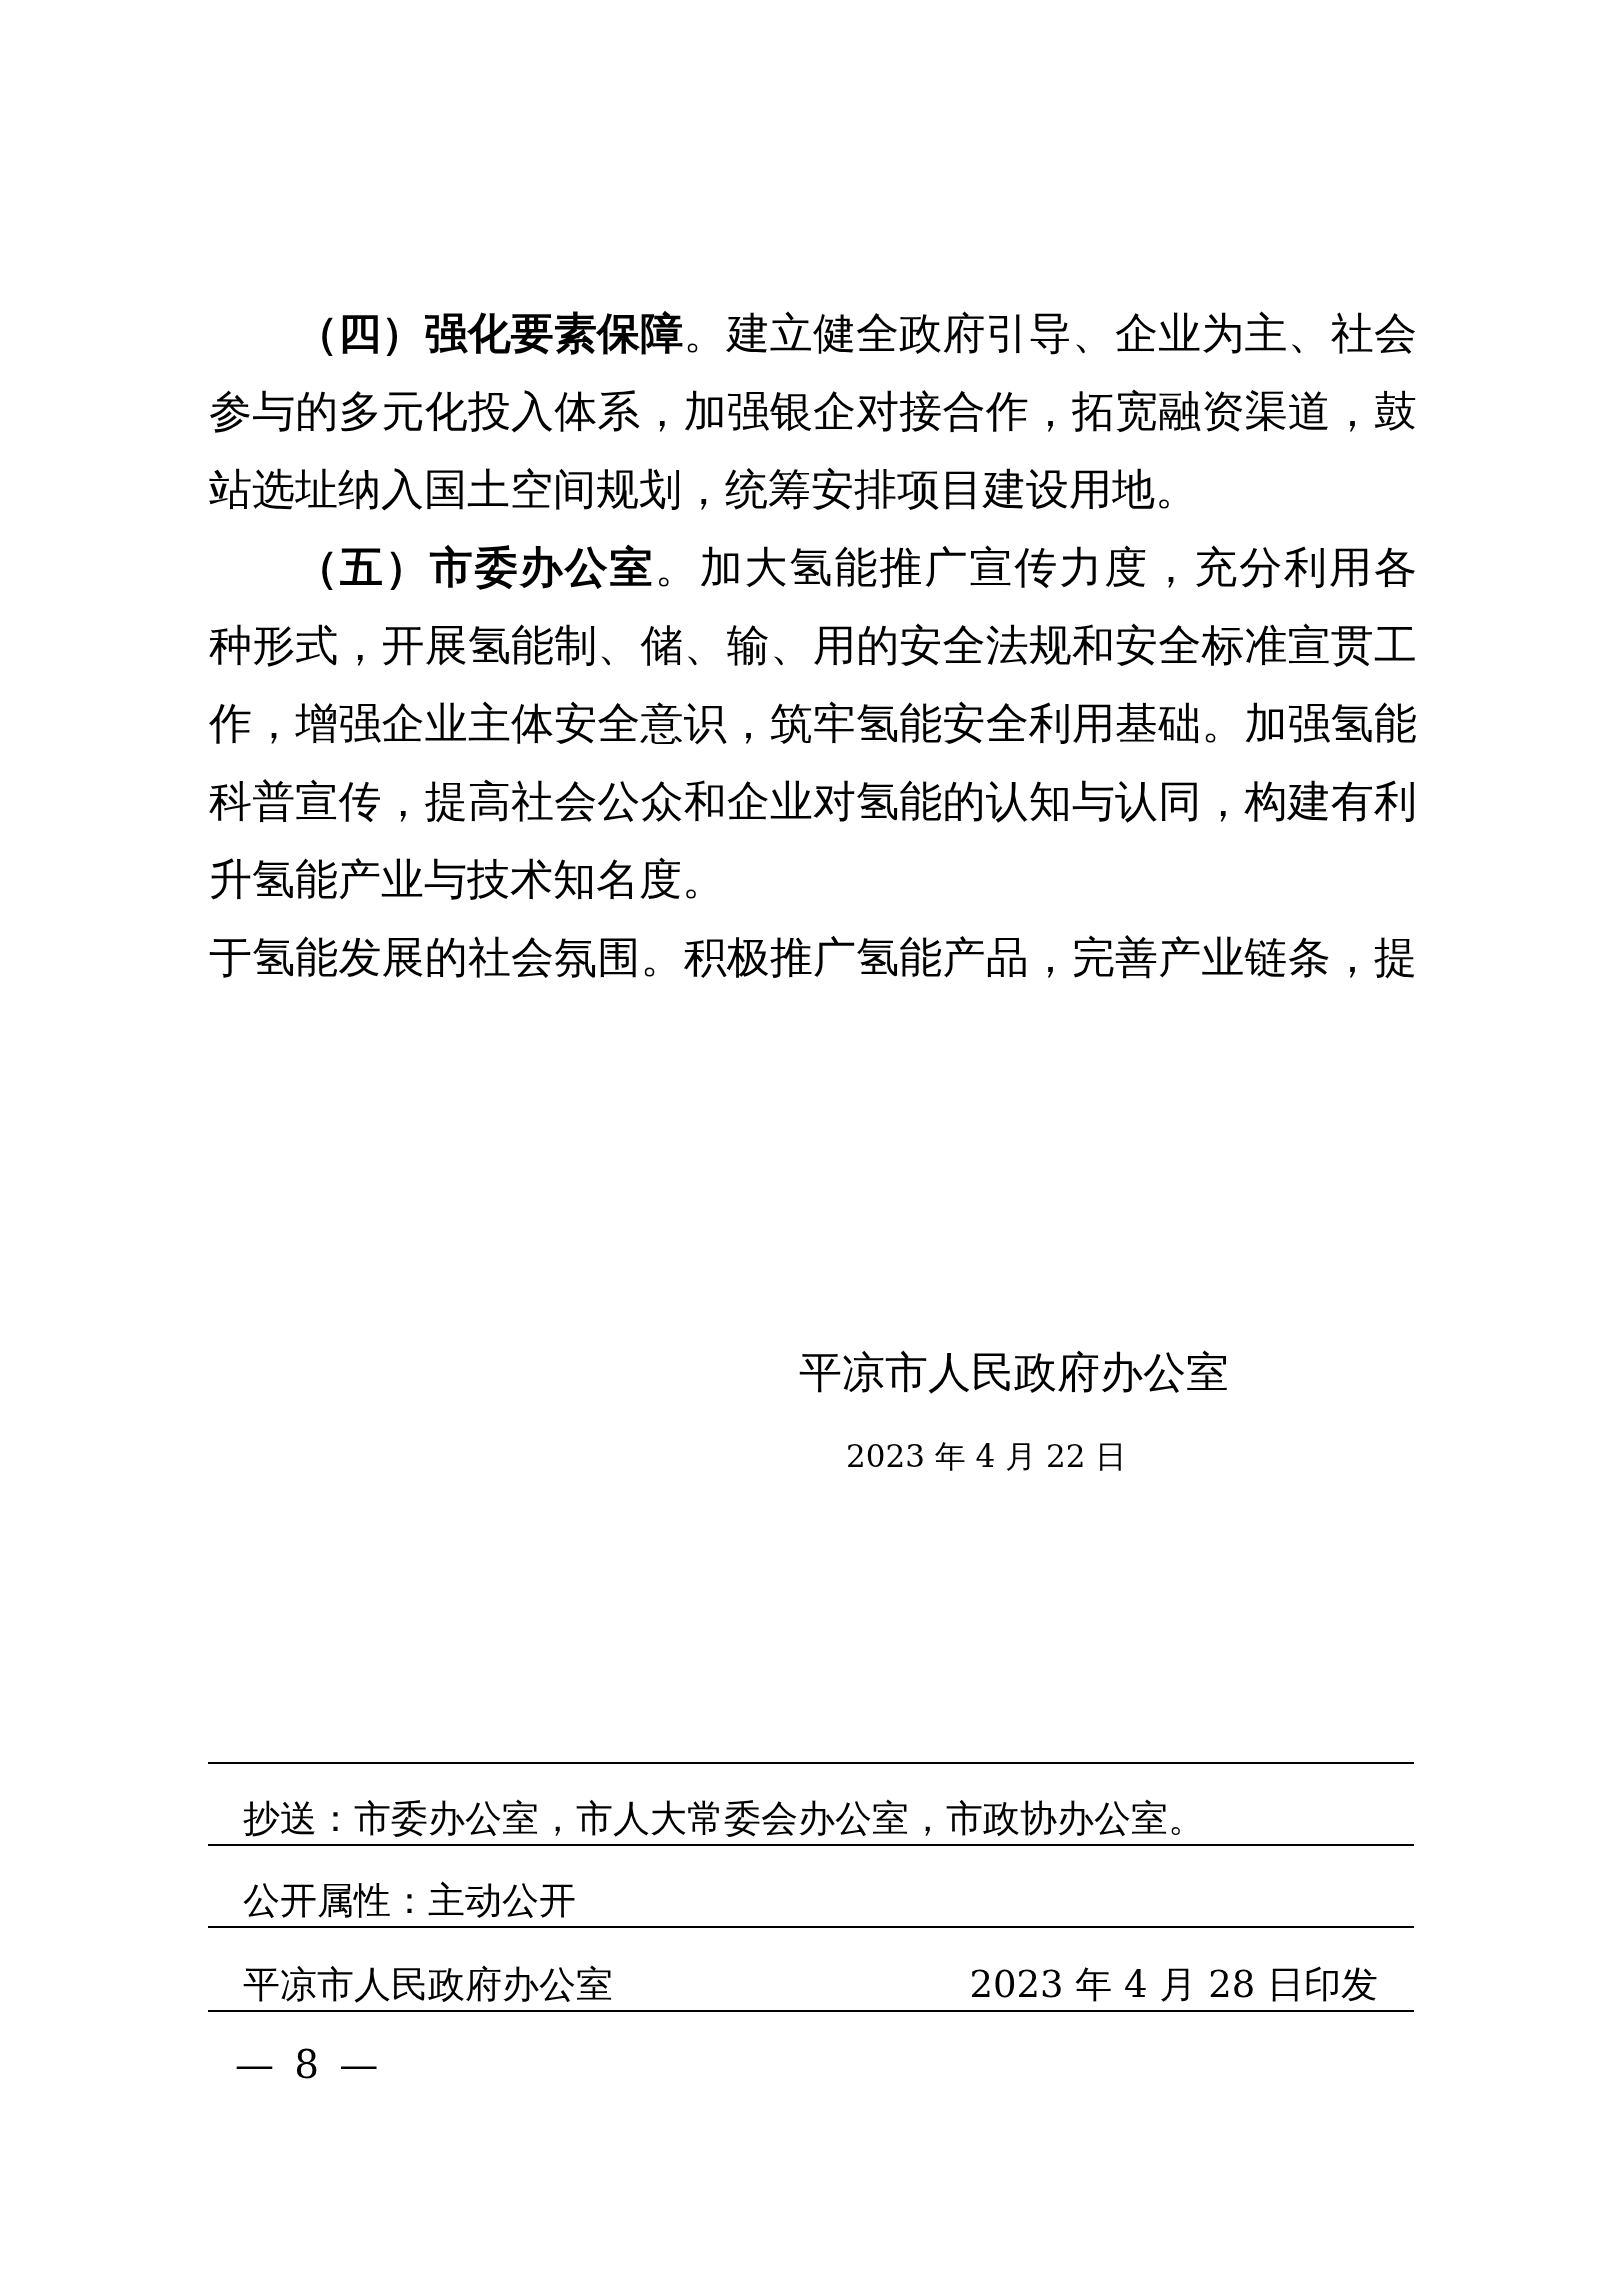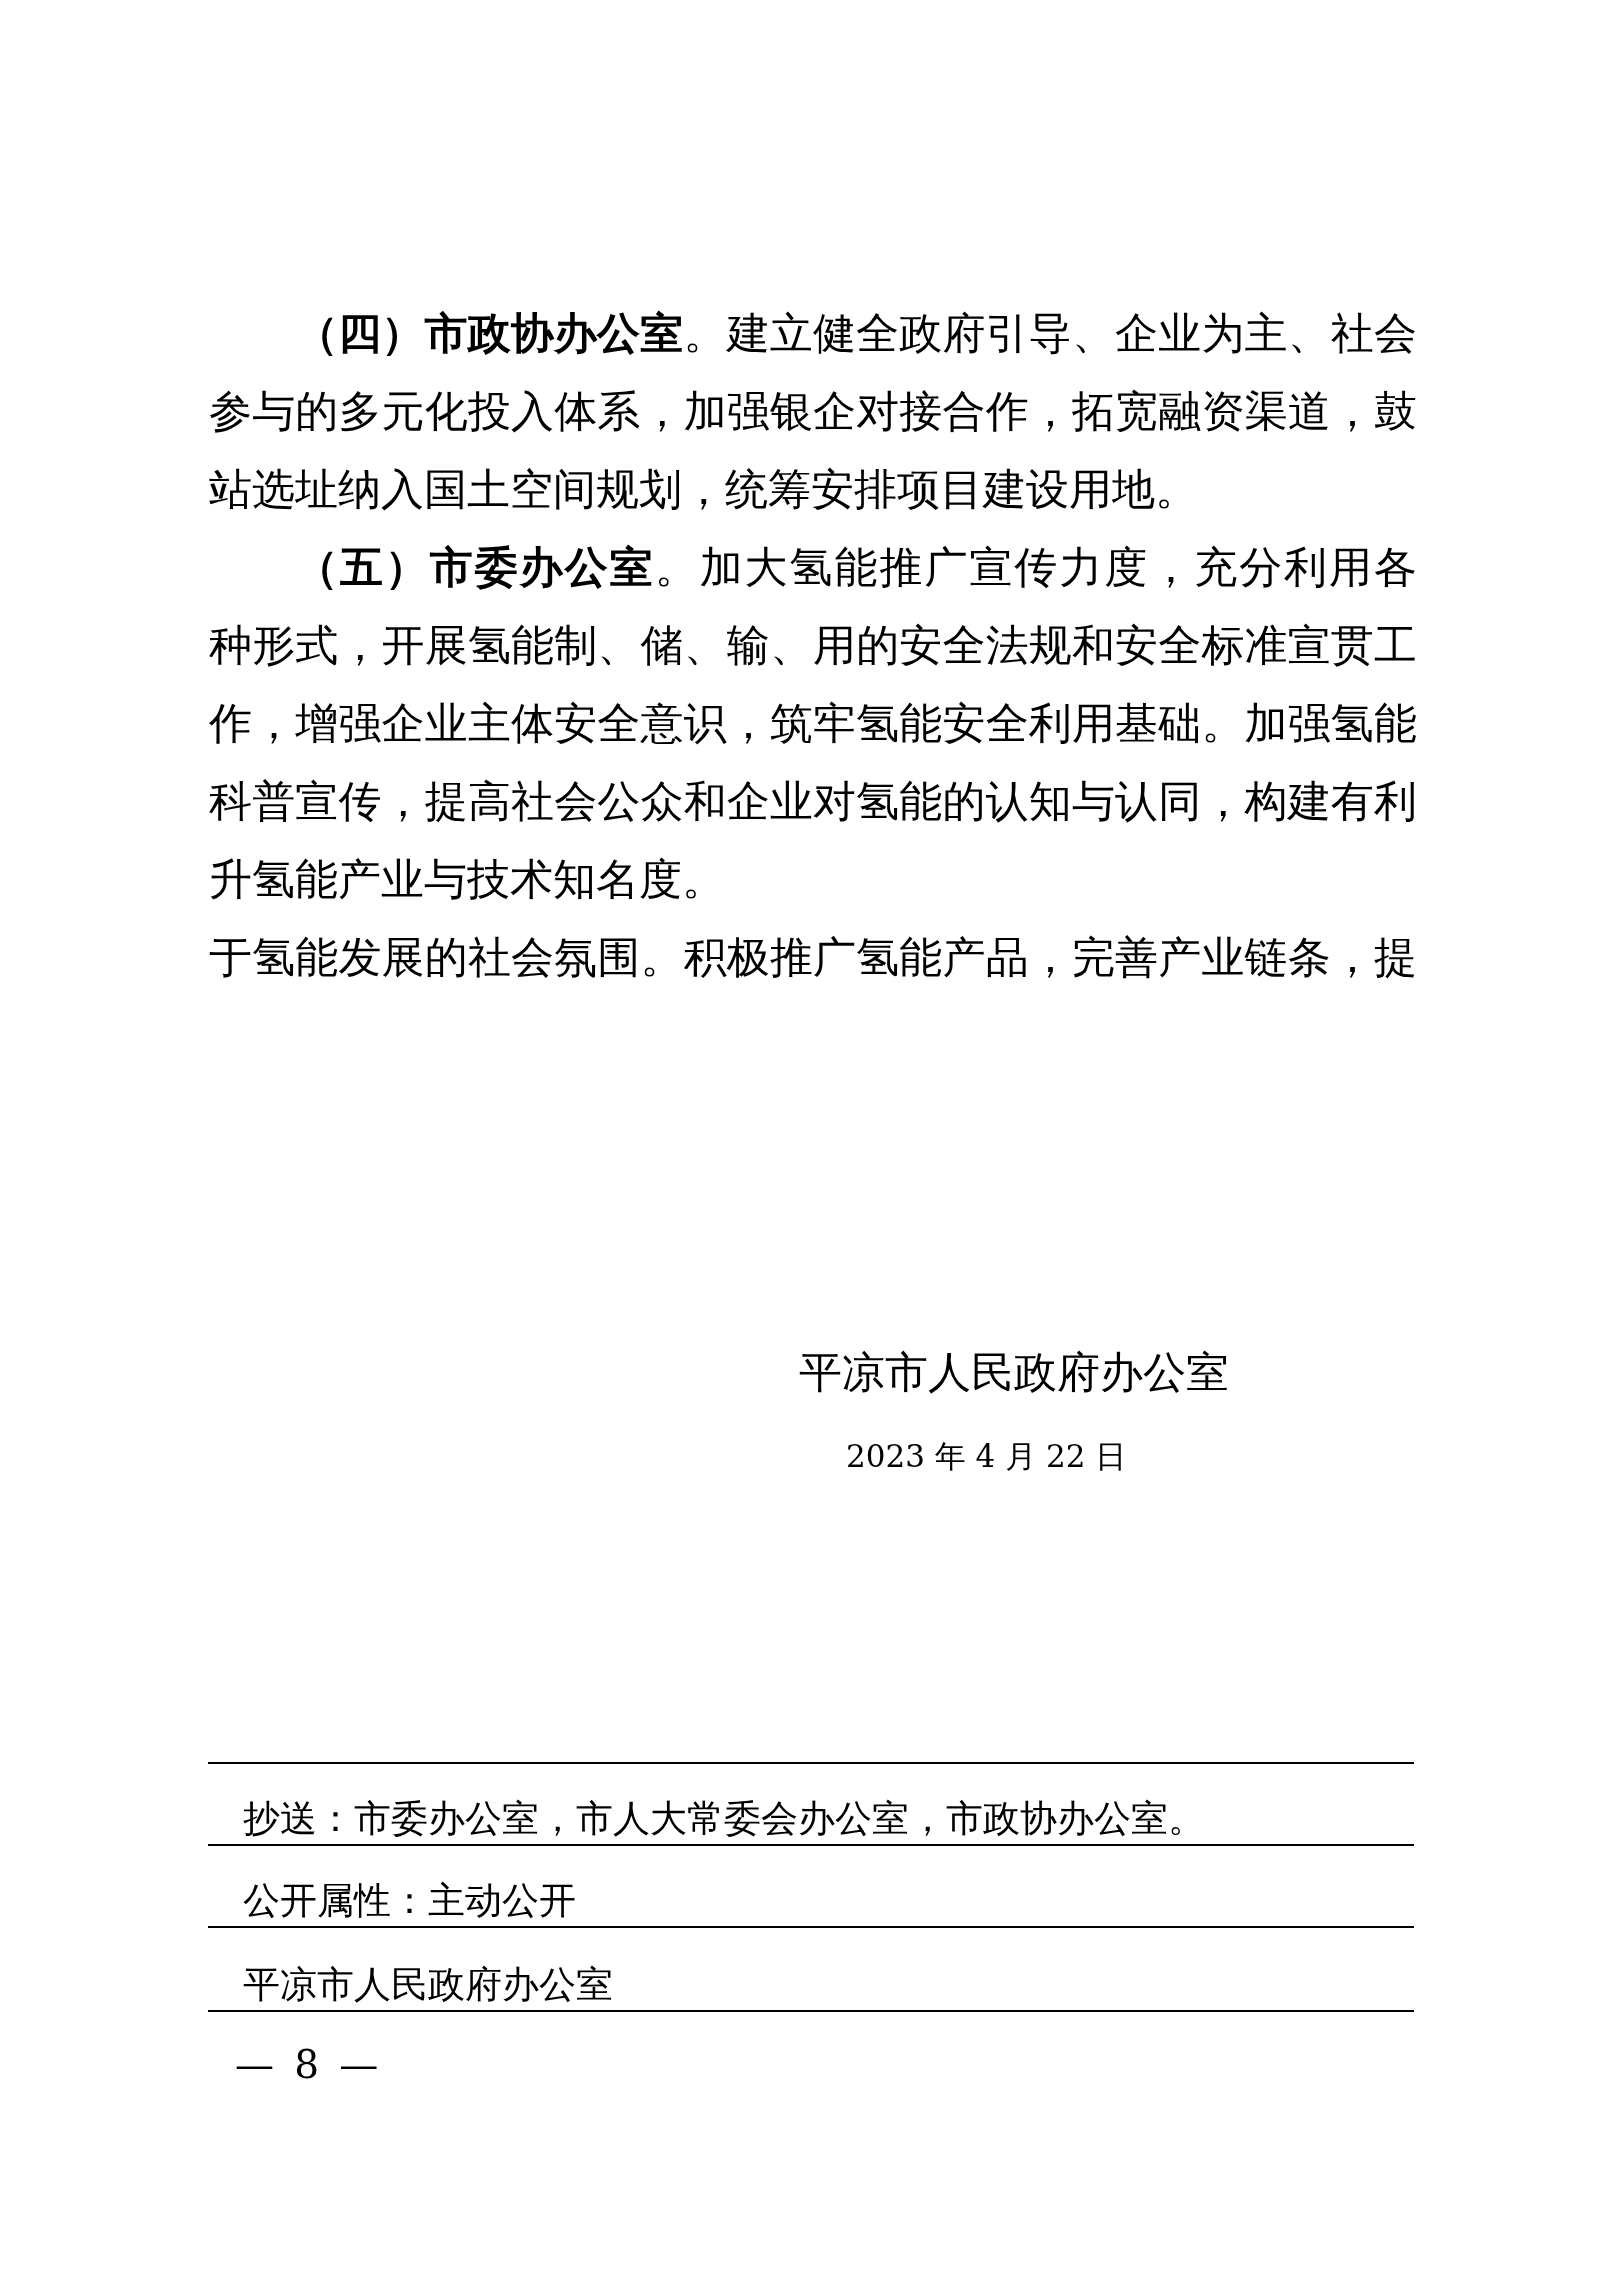--- a/index.html
+++ b/index.html
@@ -101,21 +101,21 @@
     white-space: nowrap;
   }
 </style>
 </head>
 <body>
 
 <div class="page">
 
   <div class="body-text">
 
-    <div class="line first"><span class="hd">（四）市政协办公室</span><span>。</span><span>建立健全政府引导、企业为主、社会</span></div>
+    <div class="line first"><span class="hd">（四）强化要素保障</span><span>。</span><span>建立健全政府引导、企业为主、社会</span></div>
     <div class="line">参与的多元化投入体系，加强银企对接合作，拓宽融资渠道，鼓</div>
     <div class="line para-end">站选址纳入国土空间规划，统筹安排项目建设用地。</div>
 
     <div class="line first"><span class="hd">（五）市委办公室</span><span>。</span><span>加大氢能推广宣传力度，充分利用各</span></div>
     <div class="line">种形式，开展氢能制、储、输、用的安全法规和安全标准宣贯工</div>
     <div class="line">作，增强企业主体安全意识，筑牢氢能安全利用基础。加强氢能</div>
     <div class="line">科普宣传，提高社会公众和企业对氢能的认知与认同，构建有利</div>
     <div class="line para-end">升氢能产业与技术知名度。</div>
     <div class="line">于氢能发展的社会氛围。积极推广氢能产品，完善产业链条，提</div>
 
@@ -126,19 +126,20 @@
 
   <div class="footer-table">
     <div class="f-row ruled">
       <span>抄送：市委办公室，市人大常委会办公室，市政协办公室。</span>
     </div>
     <div class="f-row ruled">
       <span>公开属性：主动公开</span>
     </div>
     <div class="f-row split">
       <span>平凉市人民政府办公室</span>
+      <span>2023 年 4 月 28 日印发</span>
     </div>
   </div>
 
   <div class="page-number">— 8 —</div>
 
 </div>
 
 
 </body></html>

